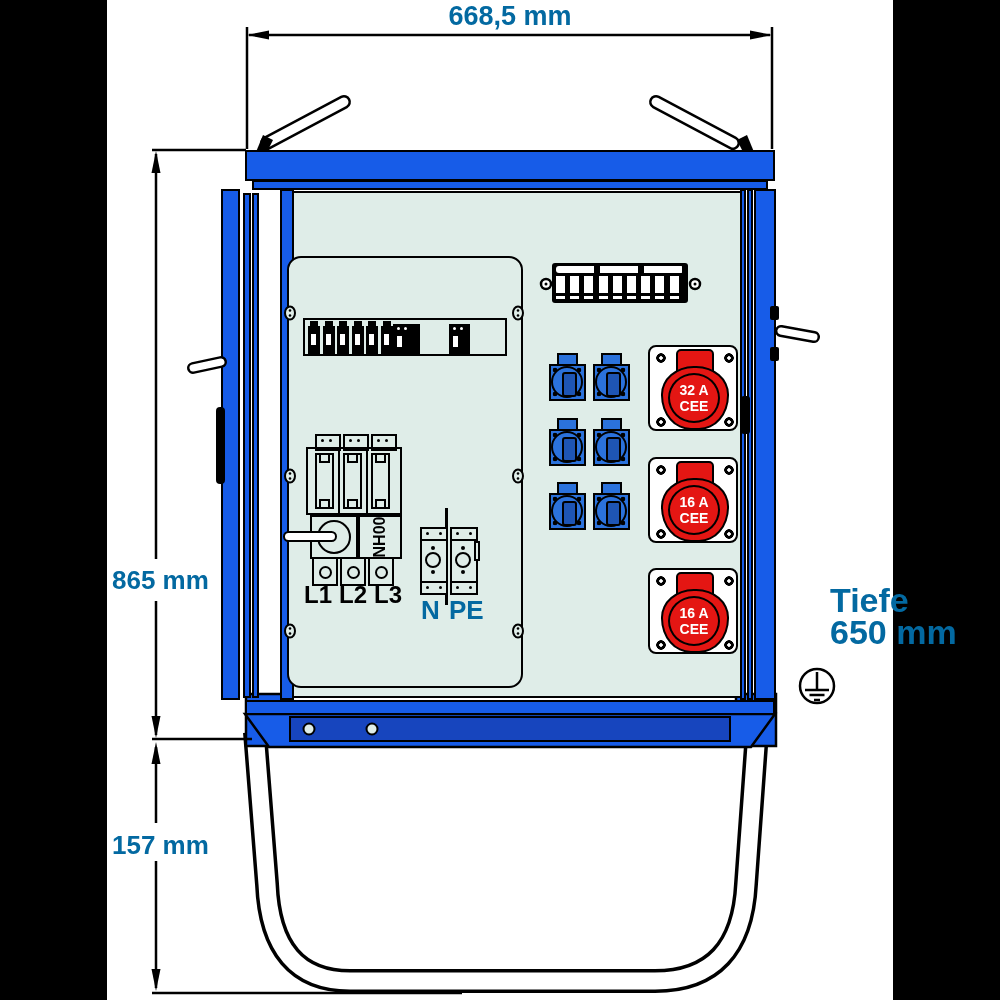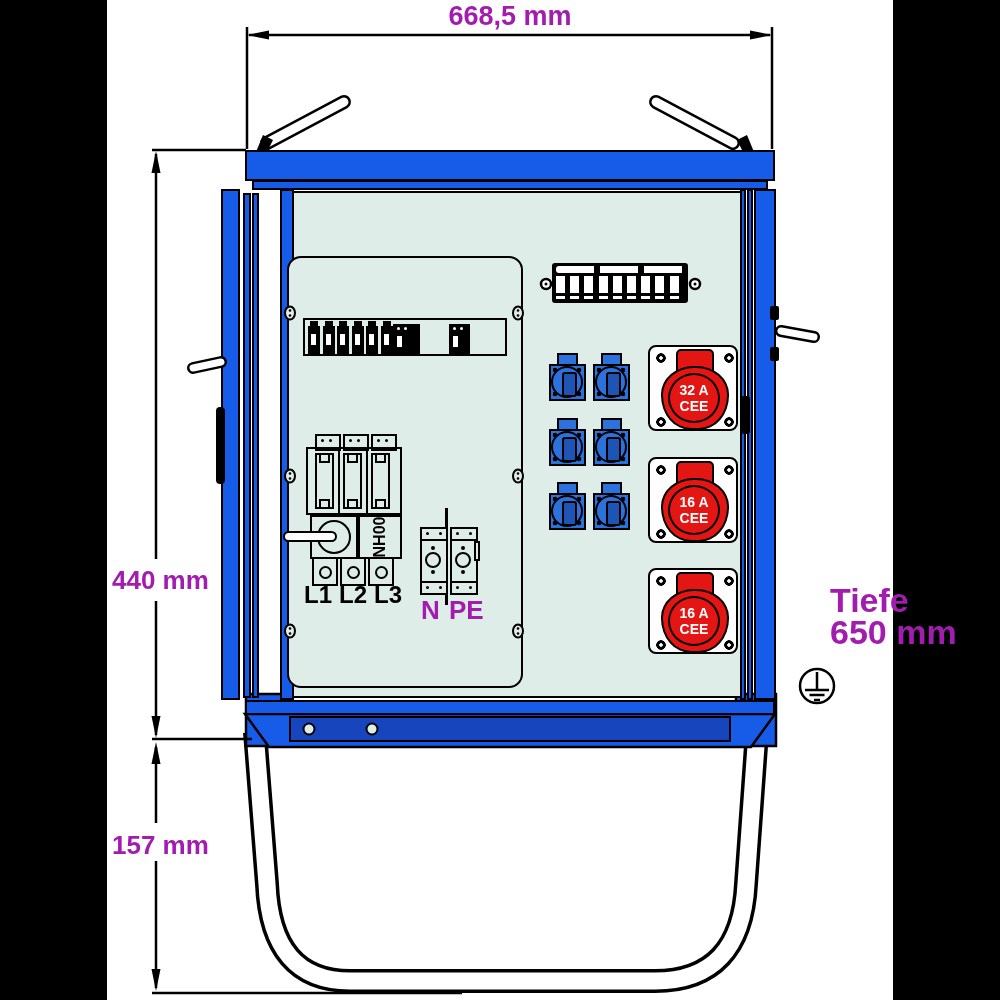--- a/index.html
+++ b/index.html
@@ -1,21 +1,21 @@
 <!DOCTYPE html>
 <html style="--cabinet-blue: #175CE8; --base-bar-blue: #1745BE; --socket-blue: #2B72DC; --socket-blue-dark: #1E55B4; --cee-red: #E41613; --panel: #DFEDE8;"><head>
 <meta charset="utf-8">
 <style>
   html,body{margin:0;padding:0;background:#777;}
   #canvas{position:relative;width:1000px;height:1000px;background:#fff;overflow:hidden;
           font-family:"Liberation Sans",sans-serif;}
   .abs{position:absolute;box-sizing:border-box;}
   .blue{background:var(--cabinet-blue);border:2.5px solid #000;}
   .panelbg{background:var(--panel);}
-  .lbl{position:absolute;color:#a21caf;font-weight:bold;white-space:nowrap;}
+  .lbl{position:absolute;color:#0369a1;font-weight:bold;white-space:nowrap;}
   svg.layer{position:absolute;left:0;top:0;width:1000px;height:1000px;}
   #under{z-index:1;} #cab{z-index:2;padding-left:34px;} #over{z-index:3;pointer-events:none;}
   .fill-blue{fill:var(--cabinet-blue);stroke:#000;stroke-width:2.5;}
   .fill-bar{fill:var(--base-bar-blue);stroke:#000;stroke-width:2;}
   .fill-panel{fill:var(--panel);stroke:#000;stroke-width:2;}
   .dim{stroke:#000;stroke-width:2.5;fill:none;}
   .arr{fill:#000;stroke:none;}
 
   
   .plate{border:2.5px solid #000;border-radius:14px;background:var(--panel);}
@@ -354,20 +354,20 @@
       <circle cx="695" cy="284" r="5" fill="#fff" stroke="#000" stroke-width="2.5"></circle>
         <circle cx="695" cy="284" r="1.5"></circle>
     </g>
     <g>
       <circle cx="817" cy="686" r="17" fill="none" stroke="#000" stroke-width="2.5"></circle>
       <path class="dim" d="M817 672 V690 M805 690 H829 M809.5 695 H824.5 M814 700 H820"></path>
     </g>
   </svg>
 
   <div class="lbl" style="left:395px;top:1px;width:230px;text-align:center;font-size:27px;z-index:4;">668,5 mm</div>
-  <div class="lbl" style="left:112px;top:565px;font-size:26px;z-index:4;">440 mm</div>
+  <div class="lbl" style="left:112px;top:565px;font-size:26px;z-index:4;">865 mm</div>
   <div class="lbl" style="left:112px;top:830px;font-size:26px;z-index:4;">157 mm</div>
   <div class="lbl" style="left:830px;top:584px;font-size:34px;line-height:32px;z-index:4;">
     <div>Tiefe</div>
     <div>650 mm</div>
   </div>
 
 </div>
 
 </body></html>

